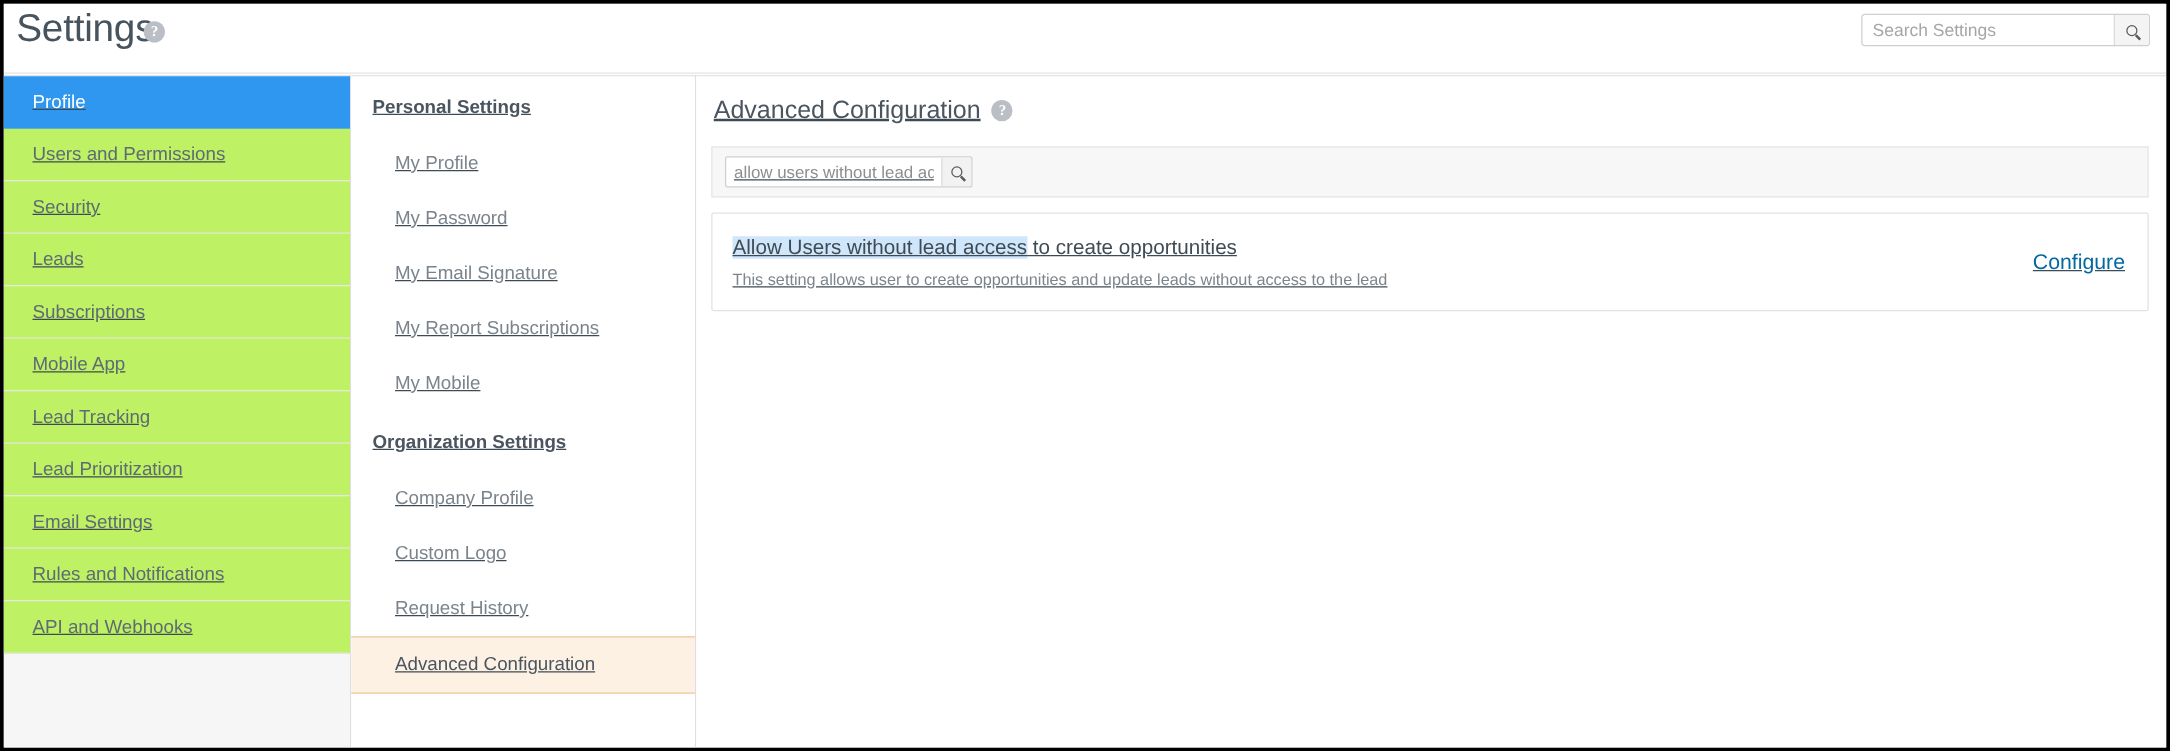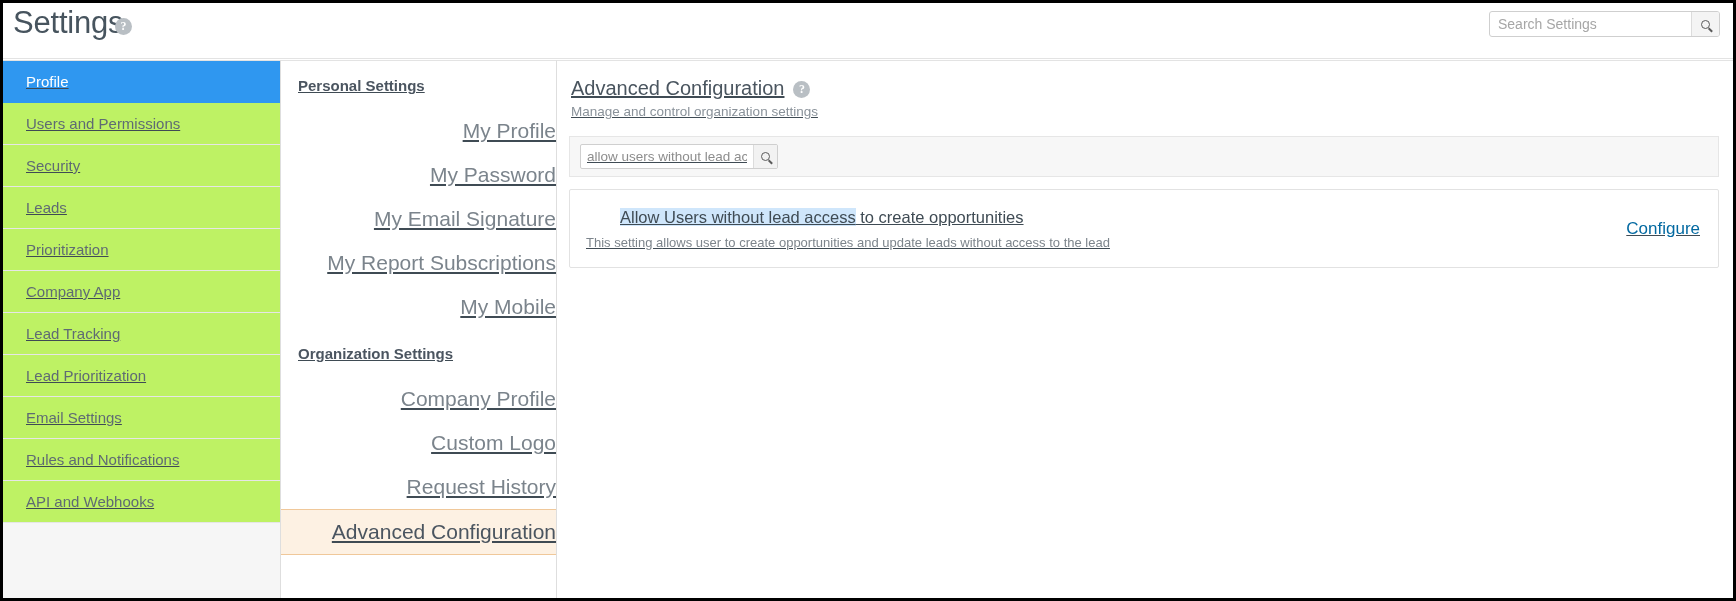--- a/index.html
+++ b/index.html
@@ -153,27 +153,26 @@
     border-top: 1px solid #e3e3e3;
   }
   .sub-group-title {
     font-size: 15px;
     font-weight: bold;
     color: #4b5560;
     padding: 14px 0 12px 17px;
     line-height: 22px;
   }
   .sub-item {
-    font-size: 21px;
+    font-size: 15px;
     color: #7b848c;
     padding: 11px 0 11px 35px;
     line-height: 22px;
     cursor: pointer;
     white-space: nowrap;
-    text-align: right;
   }
   .sub-item.active {
     background: #fdf1e3;
     border-top: 1px solid #f0c89a;
     border-bottom: 1px solid #f0c89a;
     color: #4b5560;
   }
 
   
   .content-col {
@@ -250,21 +249,20 @@
     min-height: 79px;
     display: flex;
     align-items: center;
     padding: 14px 18px 14px 16px;
   }
   .result-main { flex: 1 1 auto; min-width: 0; }
   .result-title {
     font-size: 16.5px;
     color: #3f4b54;
     line-height: 22px;
-    margin-left: 34px;
   }
   .hl {
     background: #cfe6fb;
   }
   .result-desc {
     margin-top: 6px;
     font-size: 13px;
     color: #7d858c;
     line-height: 18px;
   }
@@ -297,22 +295,22 @@
       </div>
     </div>
 
     <div class="body-row">
 
       <div class="nav-col">
         <div class="nav-item active">Profile</div>
         <div class="nav-item">Users and Permissions</div>
         <div class="nav-item">Security</div>
         <div class="nav-item">Leads</div>
-        <div class="nav-item">Prioritization</div>
-        <div class="nav-item">Company App</div>
+        <div class="nav-item">Subscriptions</div>
+        <div class="nav-item">Mobile App</div>
         <div class="nav-item">Lead Tracking</div>
         <div class="nav-item">Lead Prioritization</div>
         <div class="nav-item">Email Settings</div>
         <div class="nav-item">Rules and Notifications</div>
         <div class="nav-item">API and Webhooks</div>
       </div>
 
       <div class="sub-col">
         <div class="sub-group-title">Personal Settings</div>
         <div class="sub-item">My Profile</div>
@@ -329,21 +327,20 @@
       </div>
 
       <div class="content-col">
 
         <div class="content-title-row">
           <div class="content-title">Advanced Configuration</div>
           <span>
             <span class="help-badge">?</span>
           </span>
         </div>
-        <div class="content-sub">Manage and control organization settings</div>
 
         <div class="filter-bar">
           <div class="filter-search">
             <input type="text" value="allow users without lead access" style="">
             <button class="filter-search-btn">
               <span class="mag"></span>
             </button>
           </div>
         </div>
 

